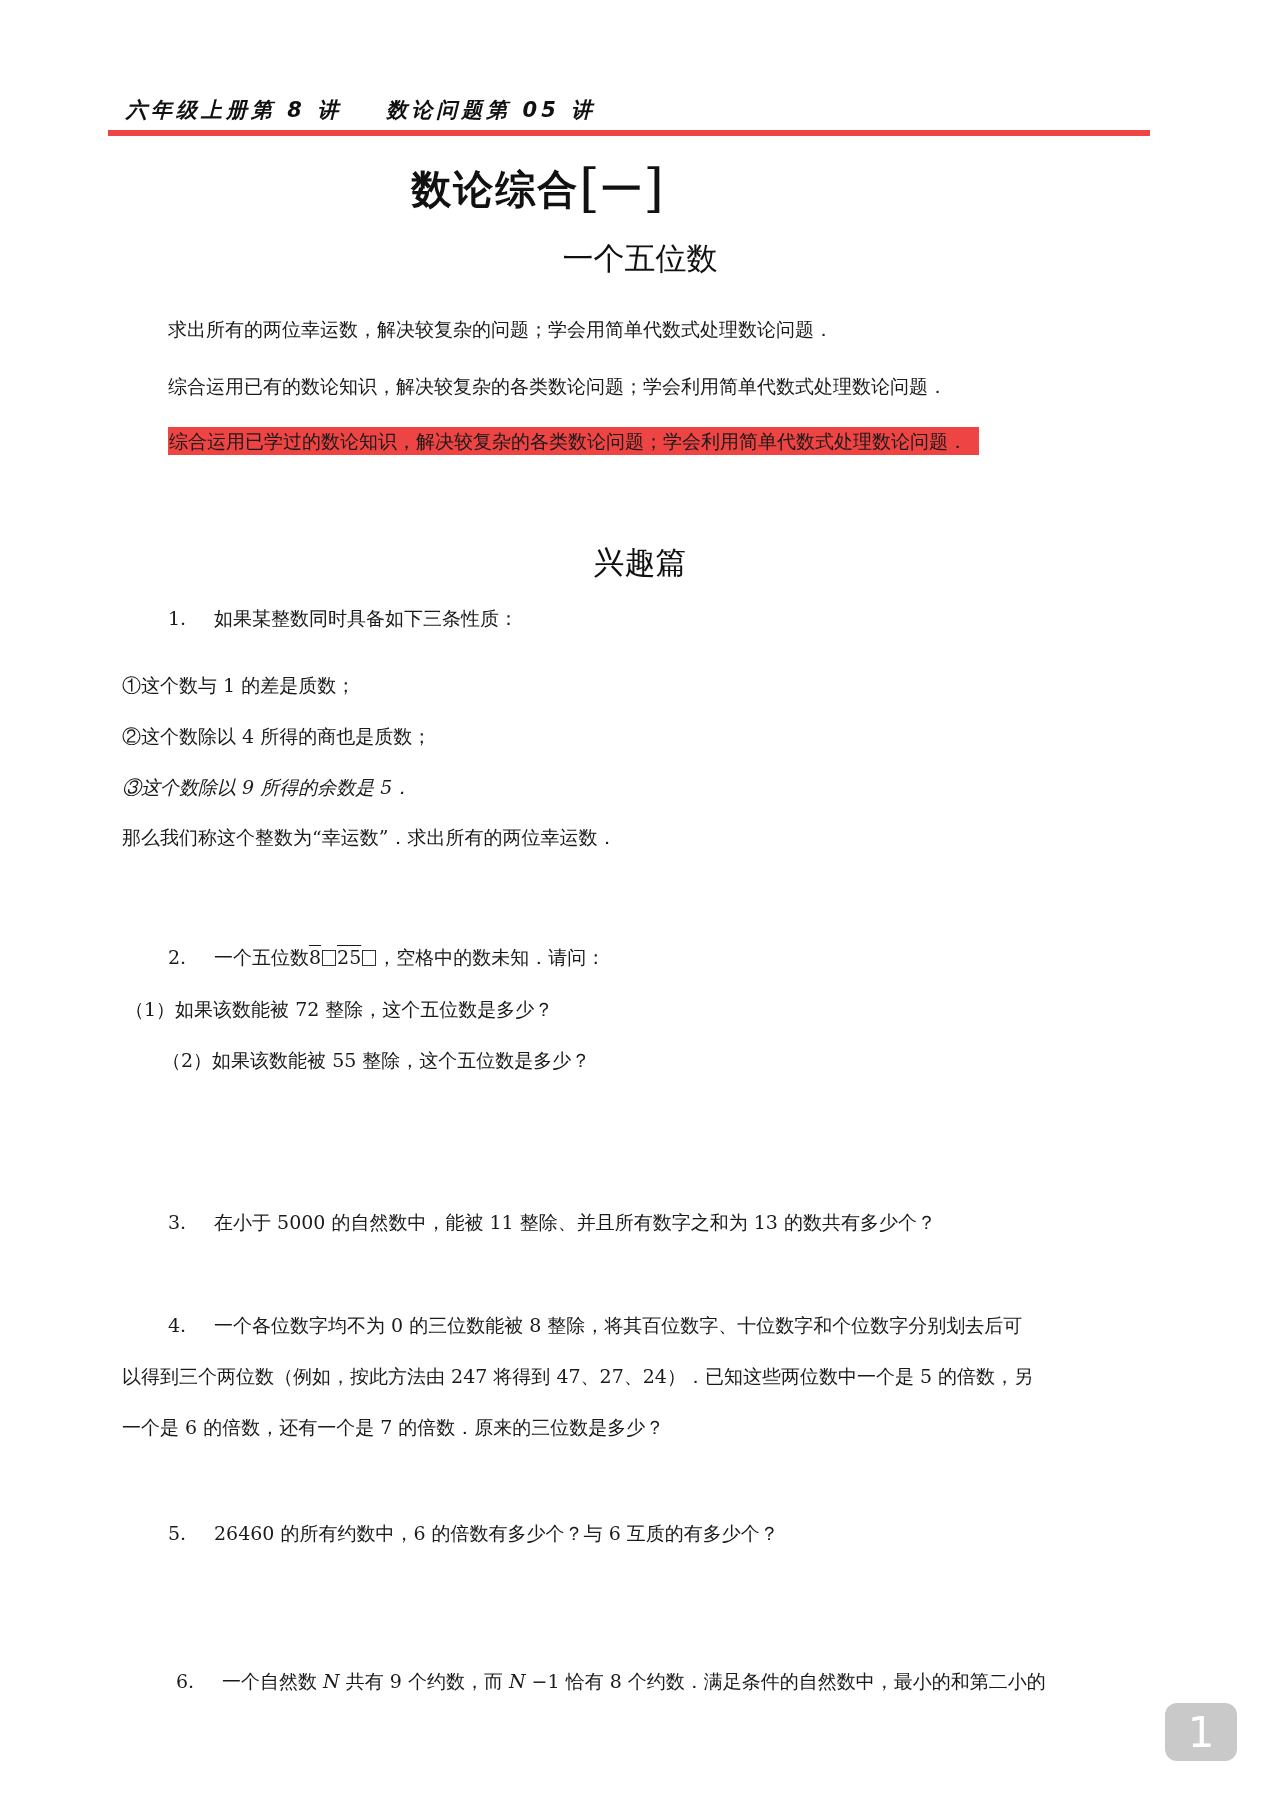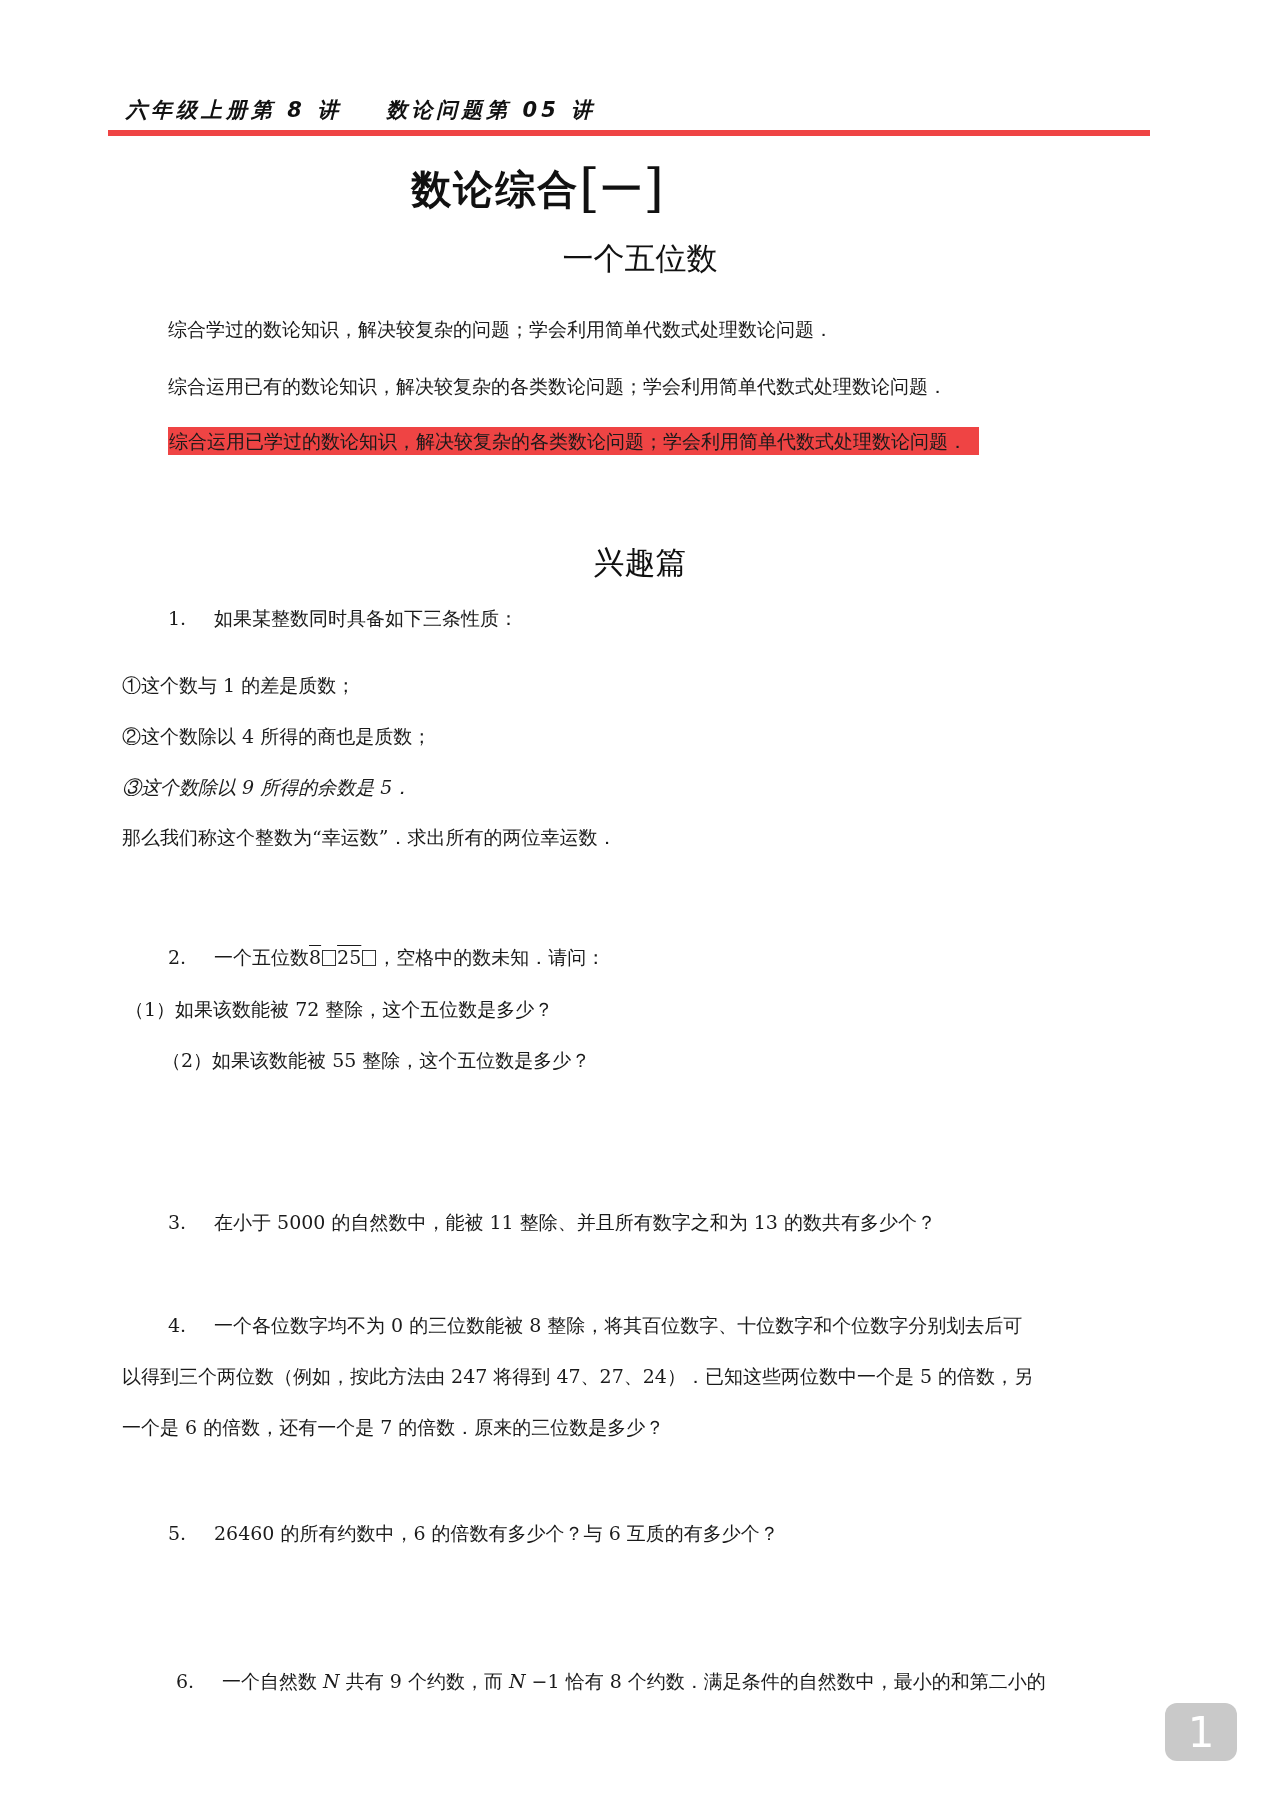--- a/index.html
+++ b/index.html
@@ -49,21 +49,21 @@
 <div class="header">
   <div class="header-text"><span>六年级上册第 8 讲</span><span class="h2">数论问题第 05 讲</span></div>
 </div>
 
 <div class="title">
   <span>数论综合</span><span class="bracket">[</span><span>一</span><span class="bracket">]</span>
 </div>
 
 <div class="section-title" style="top:238px;">一个五位数</div>
 
-<div class="line" style="left:168px; top:317px;">综合学过的数论知识，解决较复杂的问题；学会利用简单代数式处理数论问题．</div>
+<div class="line" style="left:168px; top:317px;">求出所有的两位幸运数，解决较复杂的问题；学会用简单代数式处理数论问题．</div>
 <div class="line" style="left:168px; top:374px;">综合运用已有的数论知识，解决较复杂的各类数论问题；学会利用简单代数式处理数论问题．</div>
 <div class="line" style="left:168px; top:429px;"><span class="hl">综合运用已学过的数论知识，解决较复杂的各类数论问题；学会利用简单代数式处理数论问题．</span></div>
 
 <div class="section-title" style="top:542px;">兴趣篇</div>
 
 <div class="line" style="left:168px; top:606px;"><span class="num">1.</span><span>如果某整数同时具备如下三条性质：</span></div>
 <div class="line" style="left:122px; top:673px;">①这个数与 1 的差是质数；</div>
 <div class="line" style="left:122px; top:724px;">②这个数除以 4 所得的商也是质数；</div>
 <div class="line" style="left:122px; top:775px;font-style:italic;">③这个数除以 9 所得的余数是 5．</div>
 <div class="line" style="left:122px; top:825px;">那么我们称这个整数为“幸运数”．求出所有的两位幸运数．</div>

